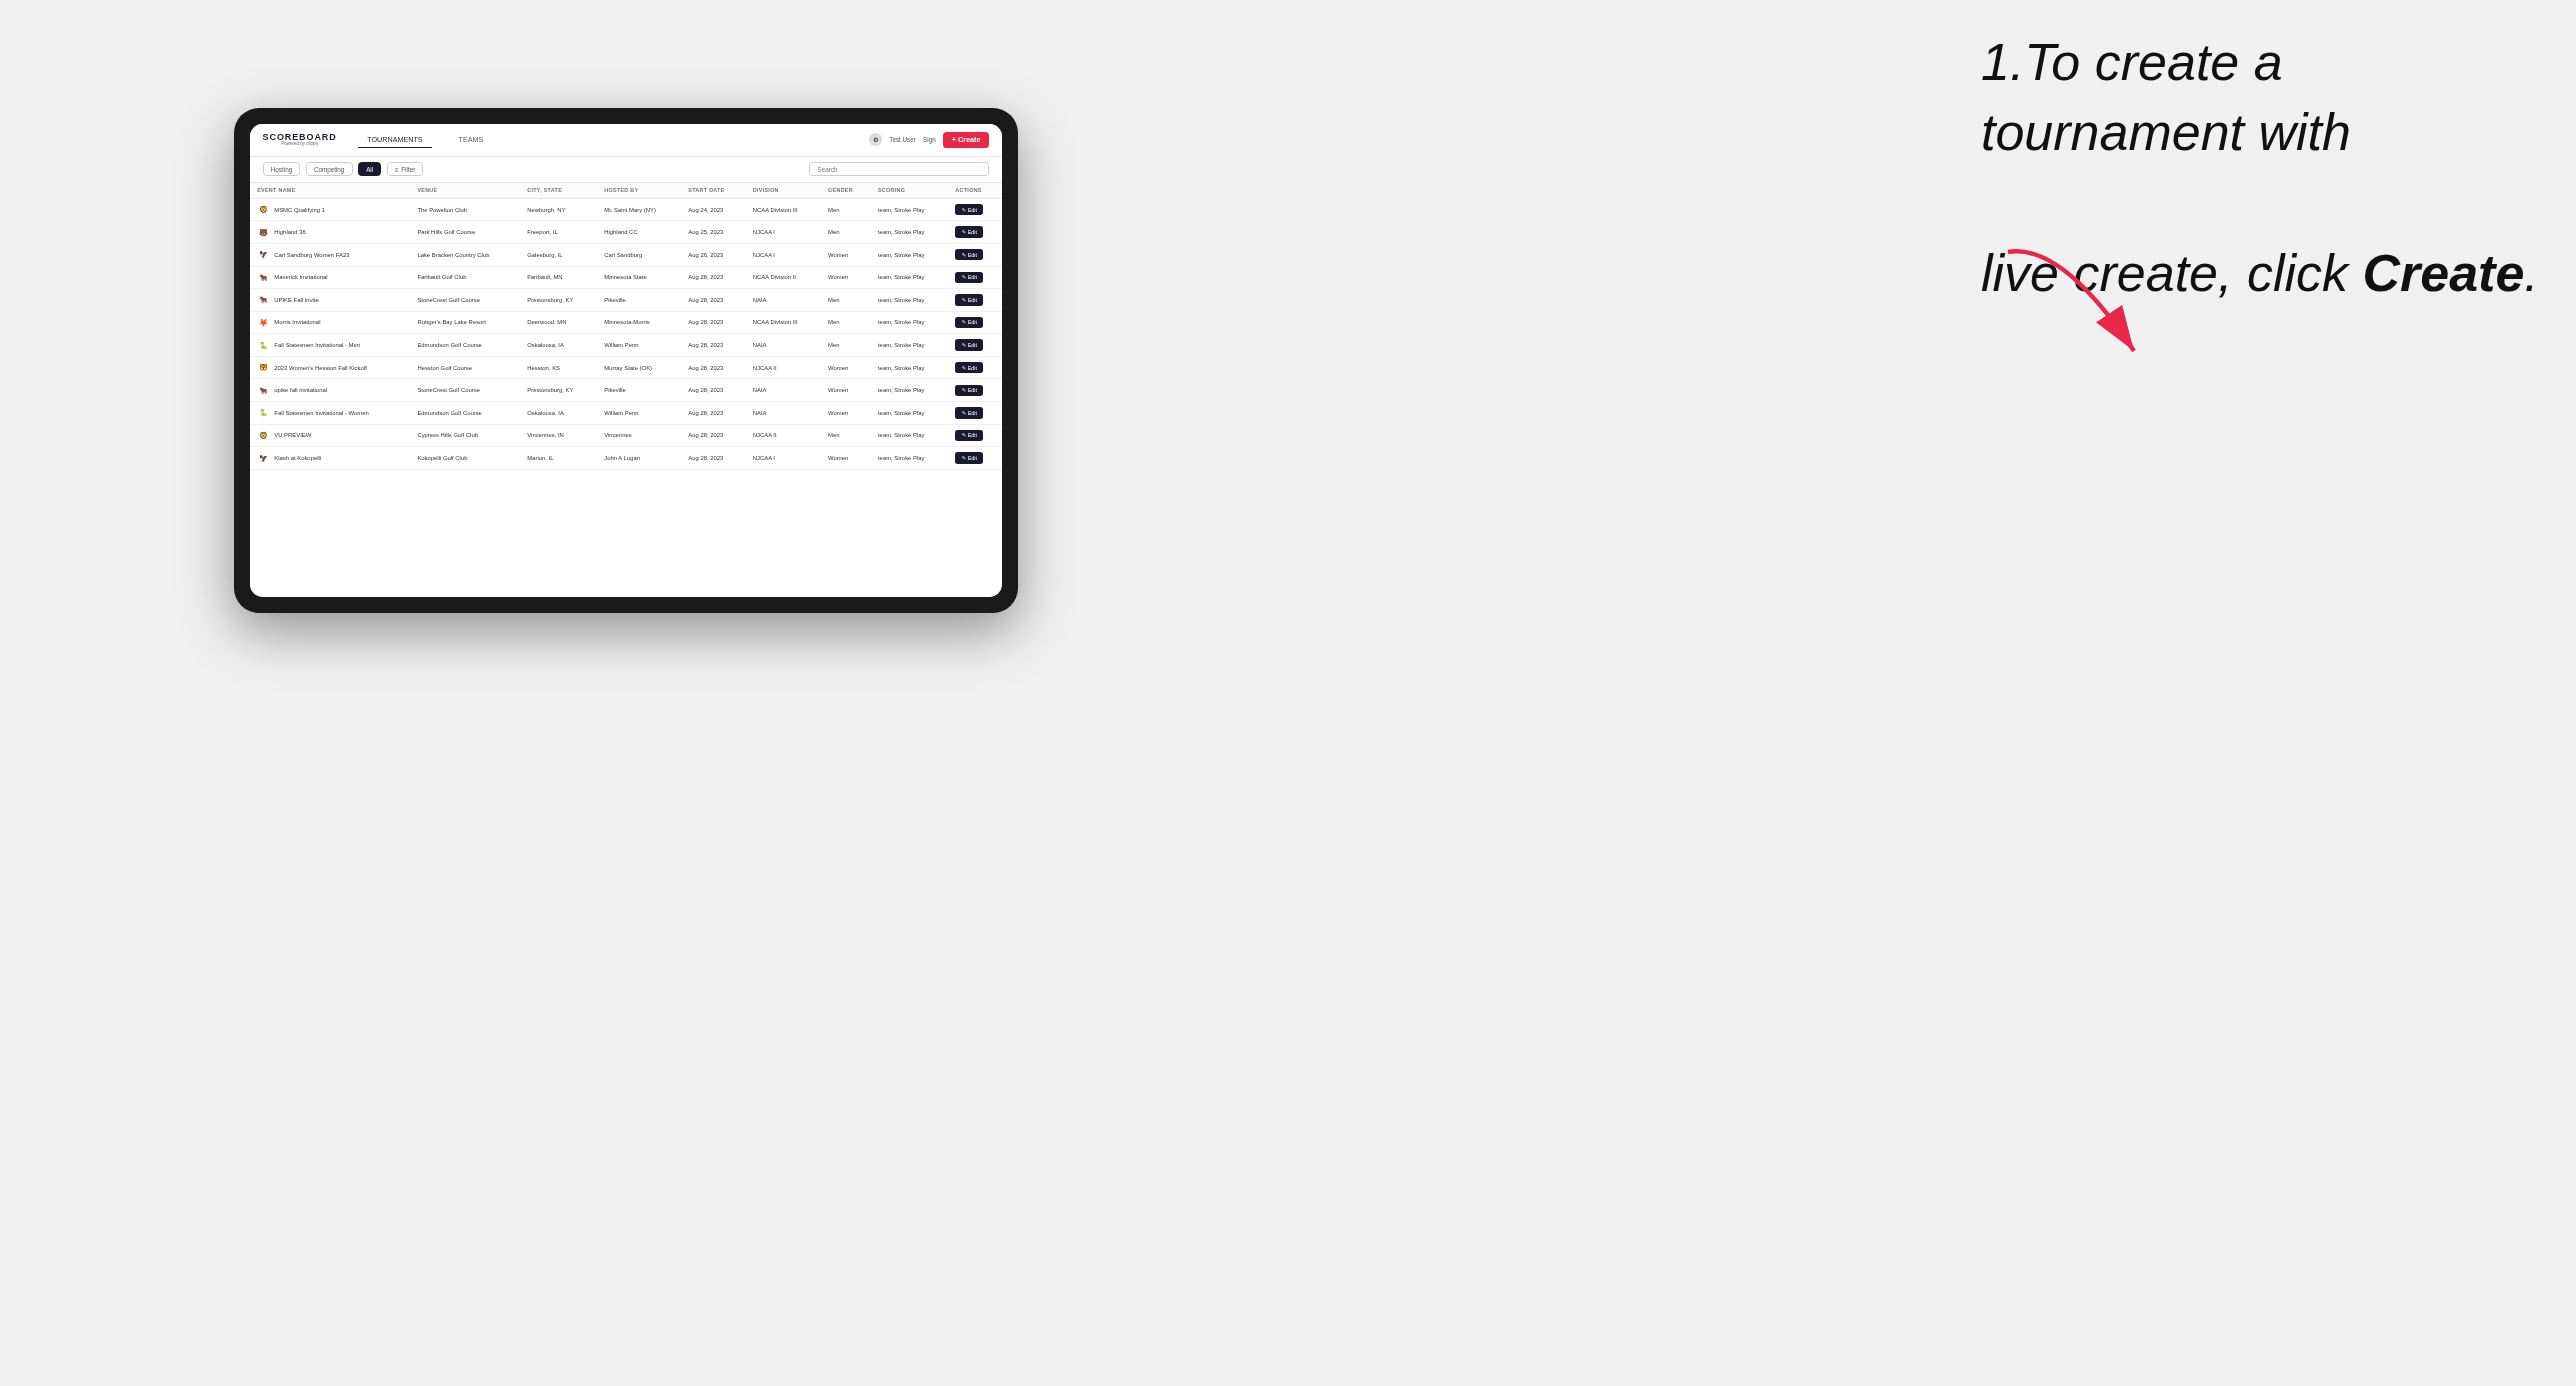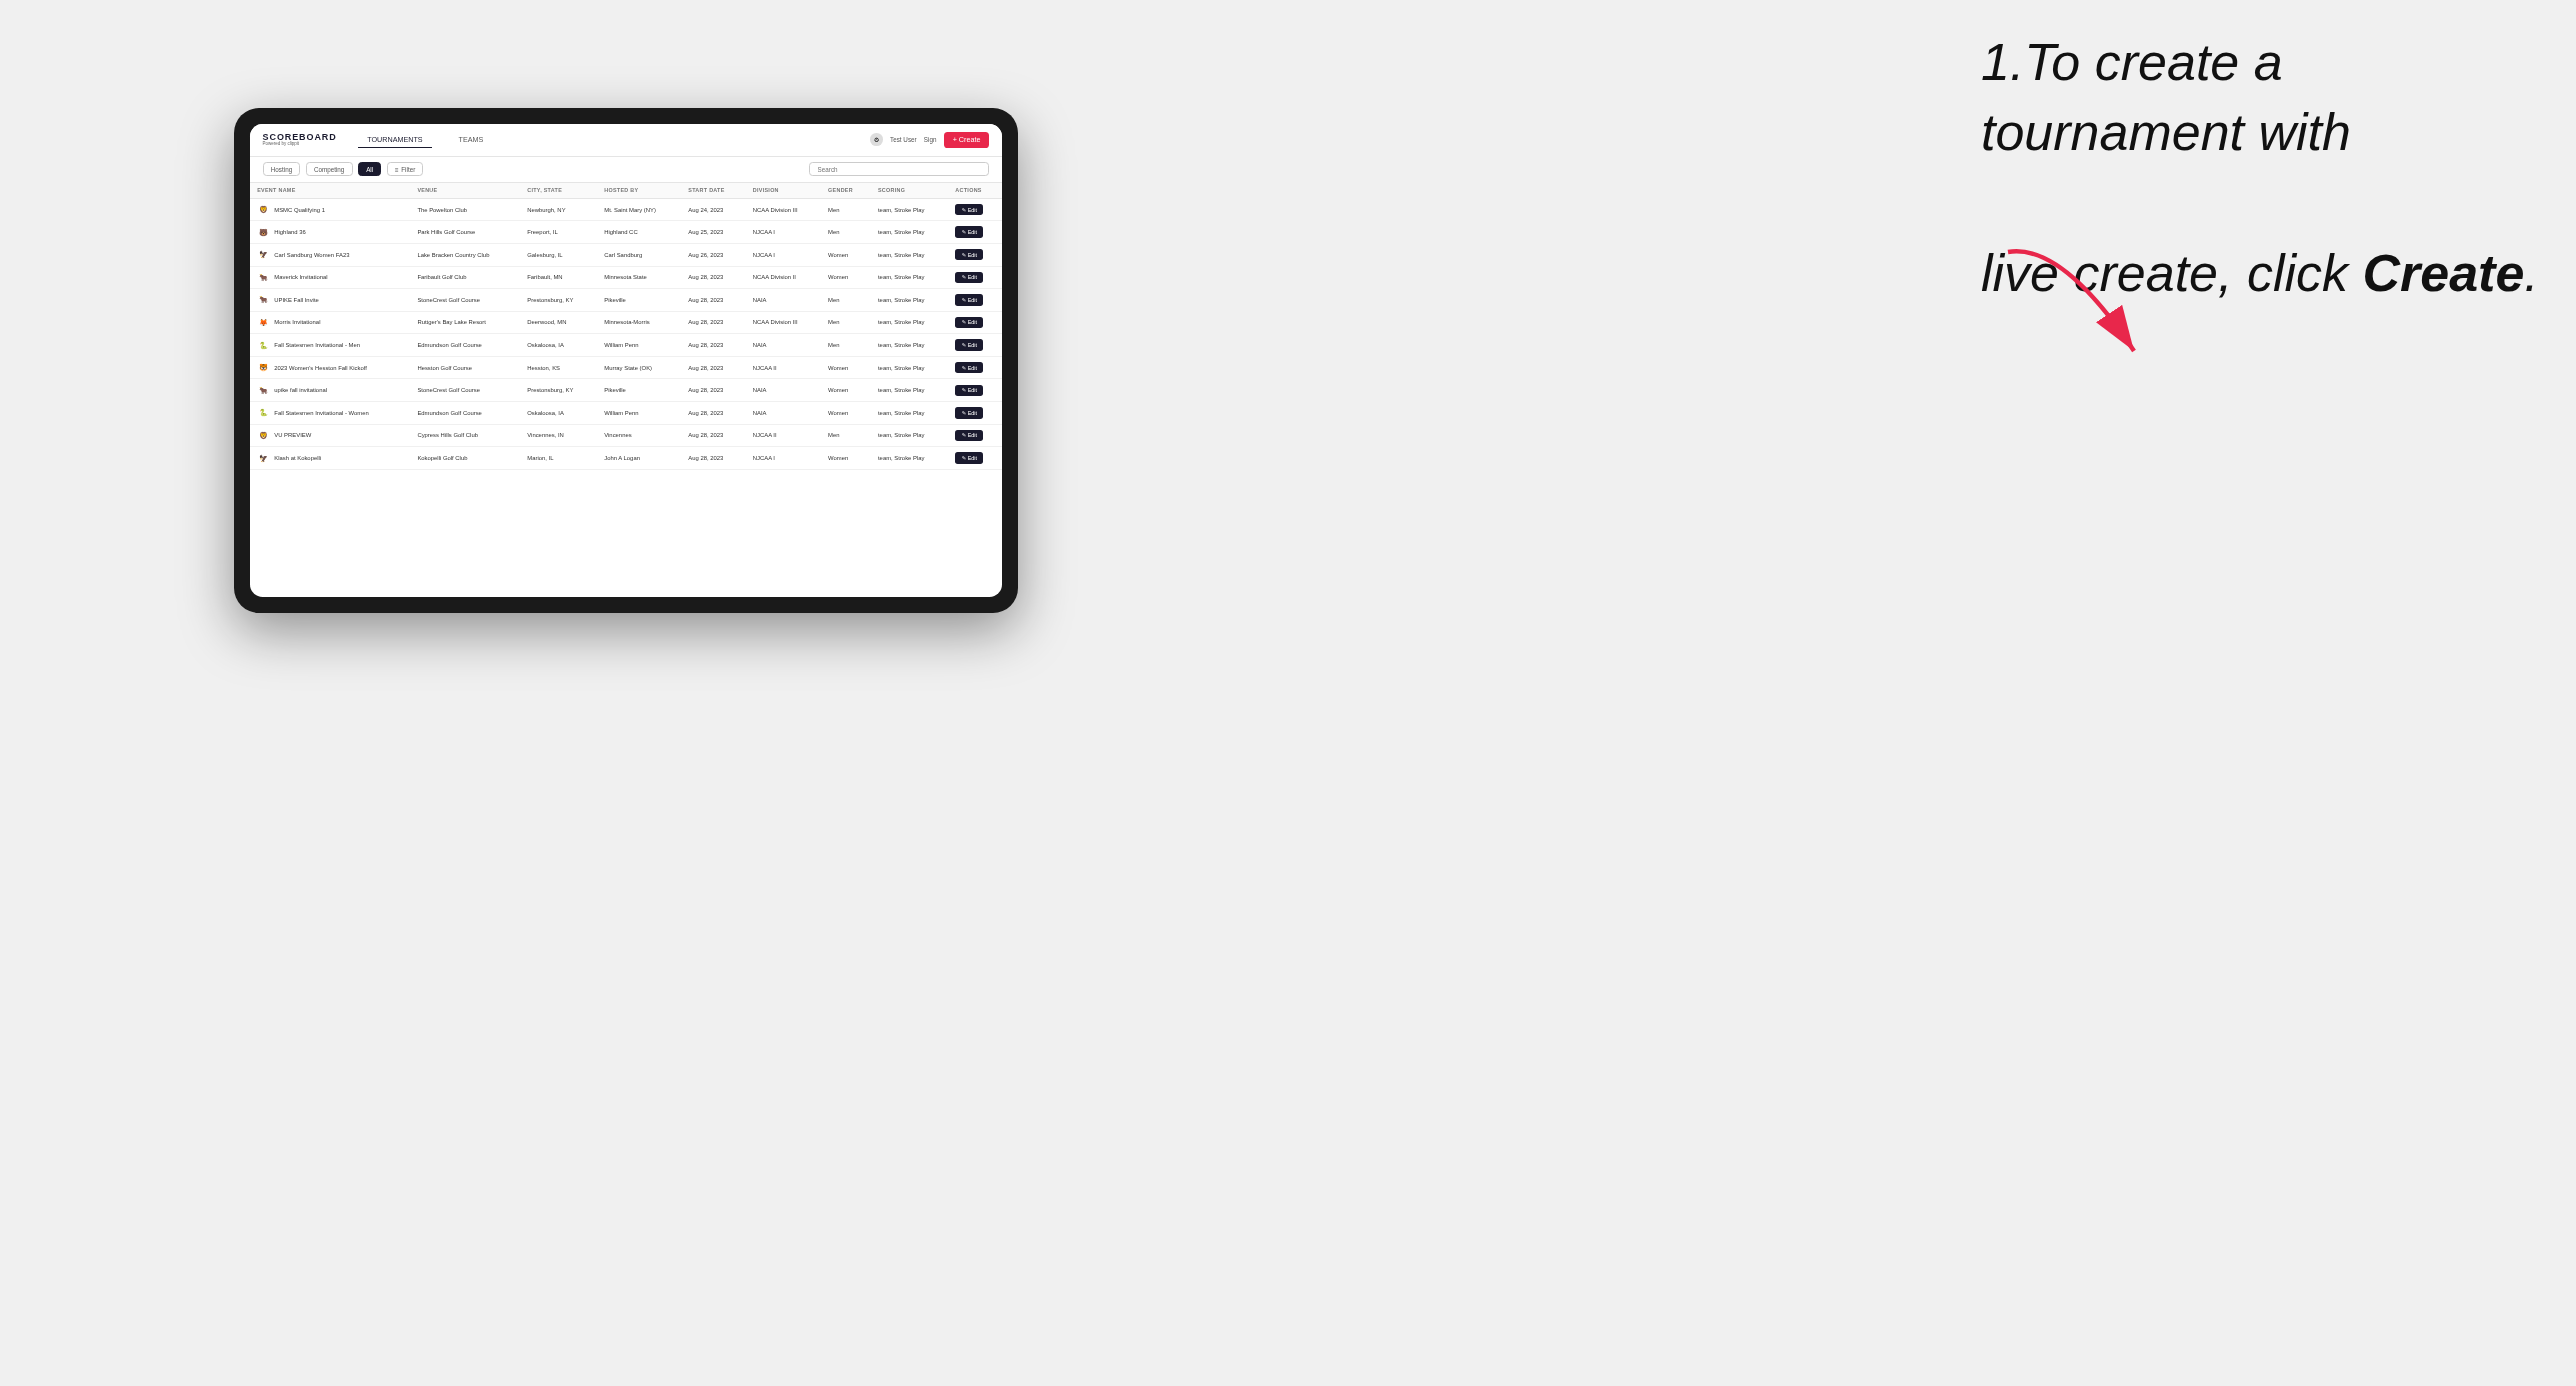--- a/index.html
+++ b/index.html
@@ -44,20 +44,21 @@
       padding: 7.2px 12.6px;
       border-bottom: 0.9px solid #e5e5e5;
       background: #fff;
       gap: 18px;
     }
 
     .logo-area {
       display: flex;
       flex-direction: column;
       line-height: 1;
+      align-items: center;
     }
     .logo-main {
       font-size: 9px;
       font-weight: 900;
       letter-spacing: 0.9px;
       color: #1a1a2e;
     }
     .logo-sub {
       font-size: 4.5px;
       color: #666;
@@ -105,21 +106,21 @@
       font-size: 6.3px;
       color: #555;
     }
     .create-btn {
       background: #e8274b;
       color: #fff;
       border: none;
       border-radius: 3.6px;
       padding: 3.6px 9px;
       font-size: 7.2px;
-      font-weight: 400;
+      font-weight: 700;
       cursor: pointer;
       display: flex;
       align-items: center;
       gap: 2.7px;
     }
 
     
     .filter-bar {
       display: flex;
       align-items: center;

